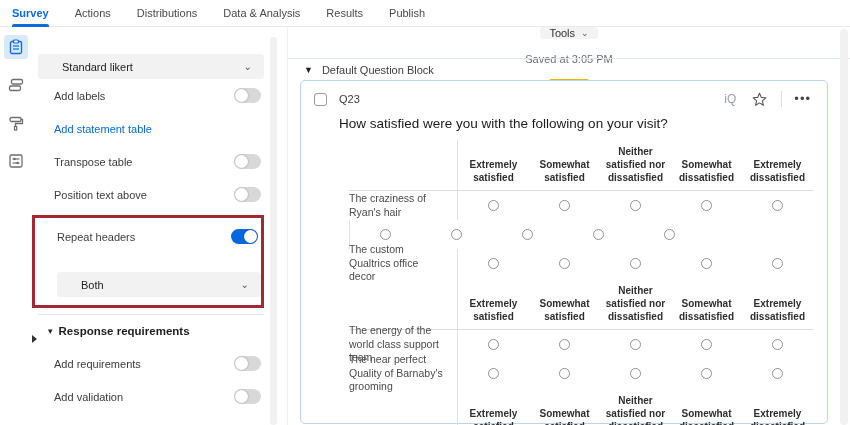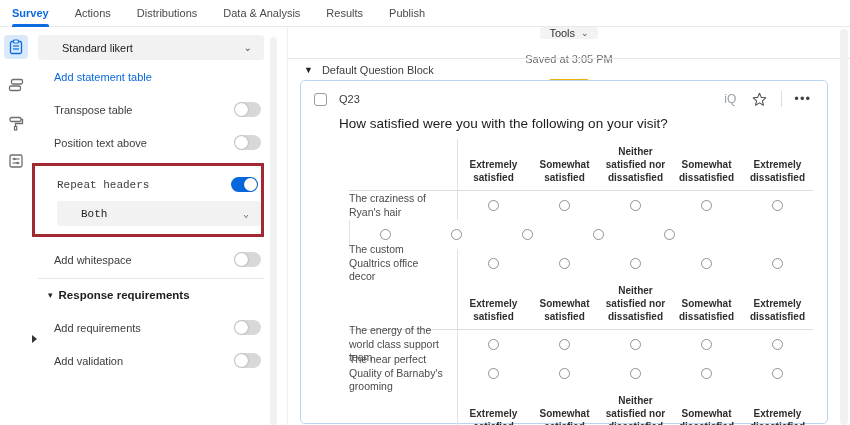--- a/index.html
+++ b/index.html
@@ -19,36 +19,36 @@
   
   .rail { width:32px; padding-top:8px; display:flex; flex-direction:column; align-items:center; gap:14px; }
   .rail-btn { width:24px; height:24px; border-radius:4px; display:flex; align-items:center; justify-content:center; }
   .rail-btn.active { background:#d9e8fb; }
   .rail-btn svg { display:block; }
 
   
   .sidebar { width:256px; position:relative; padding:8px 26px 0 6px; border-right:1px solid #efefef; }
   .side-scrollbar { position:absolute; top:10px; bottom:0; right:10px; width:7px; background:#f1f1f1; border-radius:4px; }
   .side-select { height:25px; background:#f2f2f2; border-radius:3px; display:flex; align-items:center;
-    justify-content:space-between; padding:0 12px 0 24px; font-size:11px; color:#222; cursor:pointer; width:226px; }
+    justify-content:space-between; padding:0 12px 0 24px; font-size:11px; color:#222; cursor:pointer; width:226px;margin-top:19px; }
   .side-select .chev { color:#555; font-size:10px; }
   .side-rows { width:226px; }
   .side-row { height:33px; display:flex; align-items:center; justify-content:space-between; padding:0 3px 0 16px; }
   .side-label { font-size:11px; color:#3c3c3c; }
   .side-link { font-size:11px; color:#0768dd; cursor:pointer; }
   .side-section { height:33px; display:flex; align-items:center; gap:6px; padding-left:10px;
     border-top:1px solid #e7e7e7; margin-top:2px; }
   .side-section .caret { font-size:9px; color:#222; }
   .side-section .s-label { font-size:11.5px; font-weight:bold; color:#1d1d1d; }
   .toggle { width:27px; height:15px; border-radius:8px; background:#d8d8d8; position:relative; cursor:pointer; flex:0 0 auto; }
   .toggle .knob { position:absolute; top:1px; left:1px; width:13px; height:13px; border-radius:50%;
     background:#fff; box-shadow:0 0 2px rgba(0,0,0,.35); }
   .toggle.on { background:#0768dd; }
   .toggle.on .knob { left:auto; right:1px; }
-  .annotation-box { border:3px solid #a22833; margin:4px 0 6px -6px; padding:2px 0 8px 6px; width:232px;font-family:Liberation Mono, monospace; }
+  .annotation-box { border:3px solid #a22833; margin:4px 0 6px -6px; padding:2px 0 8px 6px; width:232px; }
   .annotation-box .side-select { margin-left:16px; width:204px; }
   .panel-collapse-arrow { position:absolute; left:0; top:308px; width:0; height:0;
     border-top:4px solid transparent; border-bottom:4px solid transparent; border-left:5px solid #333; }
 
   
   .main { flex:1; display:flex; flex-direction:column; position:relative; min-width:0; }
   .toolbar { height:31px; display:flex; align-items:center; padding:0 10px; gap:14px;flex-direction:column; }
   .tools-btn { height:21px; background:#f3f3f3; border-radius:3px; padding:0 9px; display:flex;
     align-items:center; gap:6px; font-size:11px; color:#333; cursor:pointer; }
   .tools-btn .chev { font-size:9px; color:#555; }
@@ -151,20 +151,26 @@
         </div>
       </div>
 
     <div class="sidebar">
       <div class="side-select">
         <span>Standard likert</span>
         <span class="chev">⌄</span>
       </div>
       <div class="side-rows" id="rows-top">
           <div class="side-row">
+            <span class="side-label">Add labels</span>
+            <div class="toggle">
+              <div class="knob"></div>
+            </div>
+          </div>
+          <div class="side-row">
             <span class="side-link">Add statement table</span>
           </div>
           <div class="side-row">
             <span class="side-label">Transpose table</span>
             <div class="toggle">
               <div class="knob"></div>
             </div>
           </div>
           <div class="side-row">
             <span class="side-label">Position text above</span>
@@ -179,26 +185,20 @@
             <div class="toggle on">
               <div class="knob"></div>
             </div>
           </div>
           <div class="side-select">
             <span>Both</span>
             <span class="chev">⌄</span>
           </div>
         </div>
       <div class="side-rows" id="rows-bottom">
-          <div class="side-row">
-            <span class="side-label">Add whitespace</span>
-            <div class="toggle">
-              <div class="knob"></div>
-            </div>
-          </div>
           <div class="side-section">
             <span class="caret">▾</span>
             <span class="s-label">Response requirements</span>
           </div>
           <div class="side-row">
             <span class="side-label">Add requirements</span>
             <div class="toggle">
               <div class="knob"></div>
             </div>
           </div>

